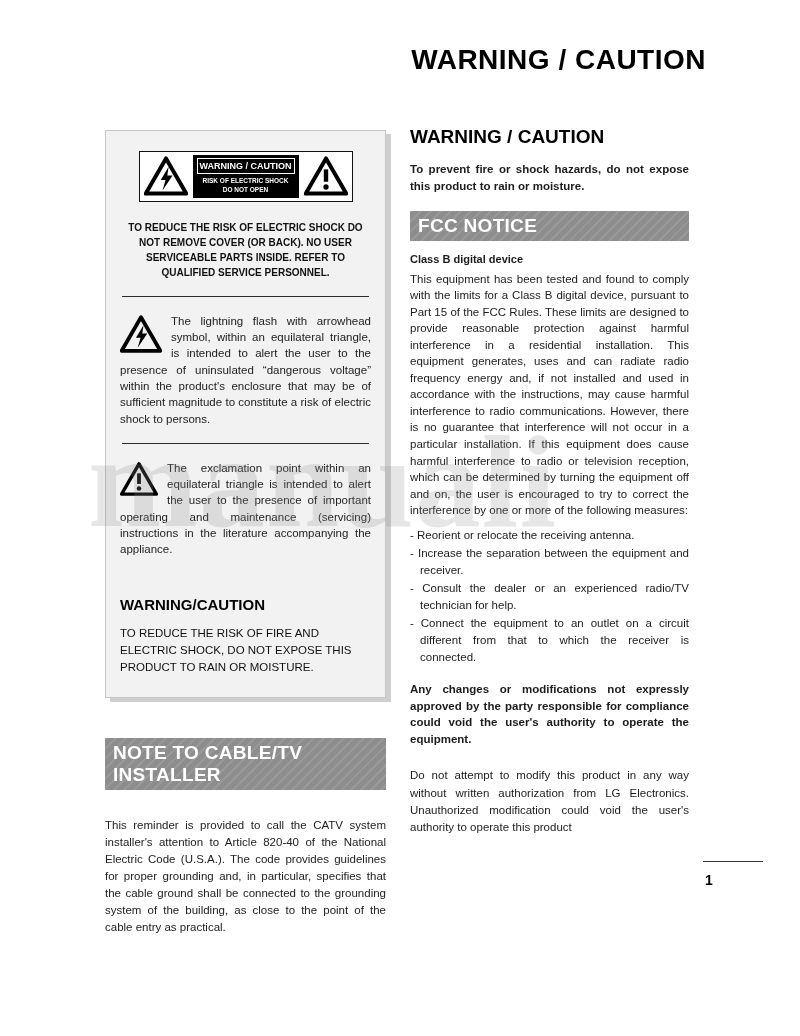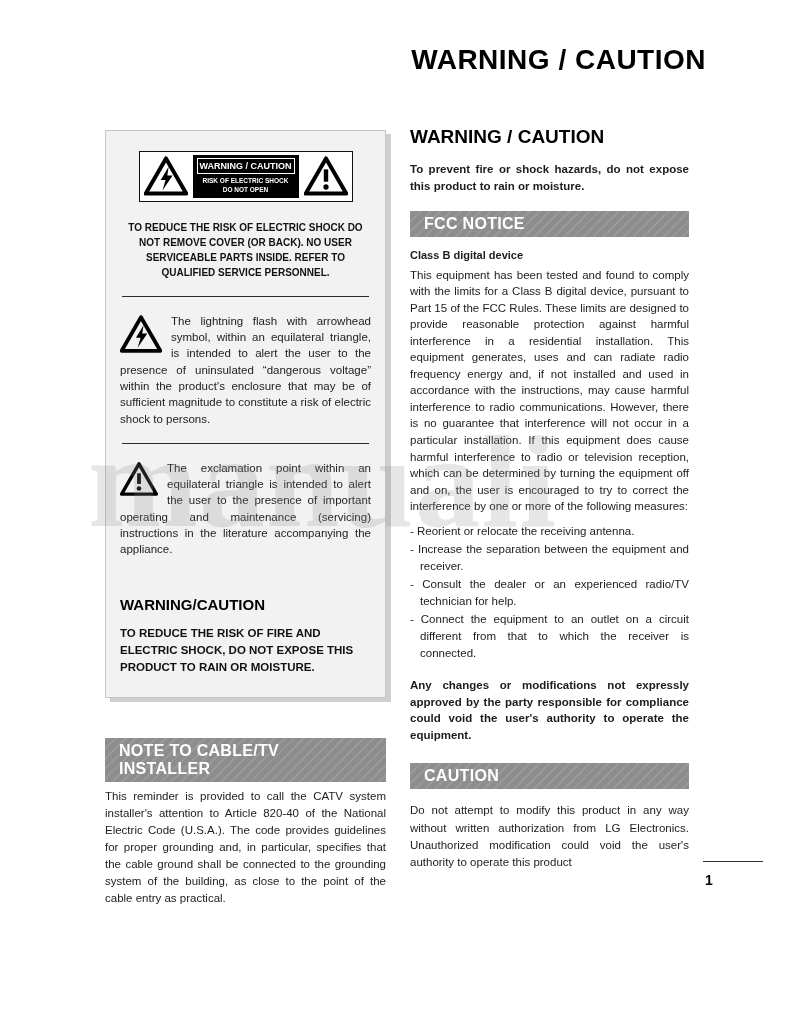--- a/index.html
+++ b/index.html
@@ -32,29 +32,29 @@
   .label-line1 { font-size:9px; font-weight:bold; border:1px solid #fff; padding:2px 1px; margin-bottom:3px; white-space:nowrap; }
   .label-line2, .label-line3 { font-size:6.5px; font-weight:bold; line-height:1.35; }
   .reduce-shock {
     text-align:center; font-size:10px; font-weight:bold; line-height:1.5; color:#111;
   }
   .separator { border:0; border-top:1.5px solid #2a2a2a; margin:16px 2px; }
   .icon-note { font-size:11.5px; line-height:1.42; text-align:justify; color:#222; overflow:hidden; }
   .note-icon { float:left; margin:2px 9px 2px 0; }
   .note-icon svg { display:block; }
   .warning-heading { font-size:15px; font-weight:bold; margin:38px 0 12px; color:#000; }
-  .warning-text { font-size:11.5px; font-weight:bold; line-height:1.5; color:#111; }
+  .warning-text { font-size:11.5px; font-weight:normal; line-height:1.5; color:#111; }
 
   .section-bar {
-    background:#8d8d8d; color:#fff; font-weight:bold; font-size:16px;
-    padding:4px 14px; letter-spacing:0.3px;
+    background:#8d8d8d; color:#fff; font-weight:bold; font-size:19px;
+    padding:4px 8px; letter-spacing:0.3px;
     background-image:repeating-linear-gradient(135deg, rgba(255,255,255,0.10) 0 2px, rgba(0,0,0,0) 2px 7px);
   }
   .installer { margin-top:40px; }
-  .installer-body { font-size:11.5px; text-align:justify; line-height:1.48; margin-top:6px; color:#222; }
+  .installer-body { font-size:11.5px; text-align:justify; line-height:1.48; margin-top:27px; color:#222; }
 
   
   .right-col { position:absolute; left:410px; top:126px; width:279px; }
   .right-heading { font-size:19px; font-weight:bold; margin:0 0 13px; color:#000; }
   .right-intro { font-size:11.5px; font-weight:bold; text-align:justify; line-height:1.5; margin:0 0 15px; }
   .class-b { font-size:11px; font-weight:bold; margin:12px 0 6px; }
   .fcc-body { font-size:11.5px; text-align:justify; line-height:1.44; margin:0 0 8px; }
   .measure { font-size:11.5px; text-align:justify; line-height:1.44; padding-left:10px; text-indent:-10px; margin:2px 0; }
   .modifications { font-size:11.5px; font-weight:bold; text-align:justify; line-height:1.44; margin:16px 0 20px; }
   .caution-body { font-size:11.5px; text-align:justify; line-height:1.5; margin-top:13px; }
@@ -150,21 +150,20 @@
     <div class="class-b">Class B digital device</div>
     <div class="fcc-body">This equipment has been tested and found to comply with the limits for a Class B digital device, pursuant to Part 15 of the FCC Rules. These limits are designed to provide reasonable protection against harmful interference in a residential installation. This equipment generates, uses and can radiate radio frequency energy and, if not installed and used in accordance with the instructions, may cause harmful interference to radio communications. However, there is no guarantee that interference will not occur in a particular installation. If this equipment does cause harmful interference to radio or television reception, which can be determined by turning the equipment off and on, the user is encouraged to try to correct the interference by one or more of the following measures:</div>
 
     <div class="measure">- Reorient or relocate the receiving antenna.</div>
     <div class="measure">- Increase the separation between the equipment and receiver.</div>
     <div class="measure">- Consult the dealer or an experienced radio/TV technician for help.</div>
     <div class="measure">- Connect the equipment to an outlet on a circuit different from that to which the receiver is connected.</div>
 
     <div class="modifications">Any changes or modifications not expressly approved by the party responsible for compliance could void the user's authority to operate the equipment.</div>
 
-    <div class="section-bar">CAUTION</div>
     <div class="caution-body">Do not attempt to modify this product in any way without written authorization from LG Electronics. Unauthorized modification could void the user's authority to operate this product</div>
 
   </div>
 
   <div class="watermark">manuali</div>
 
   <div class="footer-rule"></div>
   <div class="page-number">1</div>
 
 </div>

